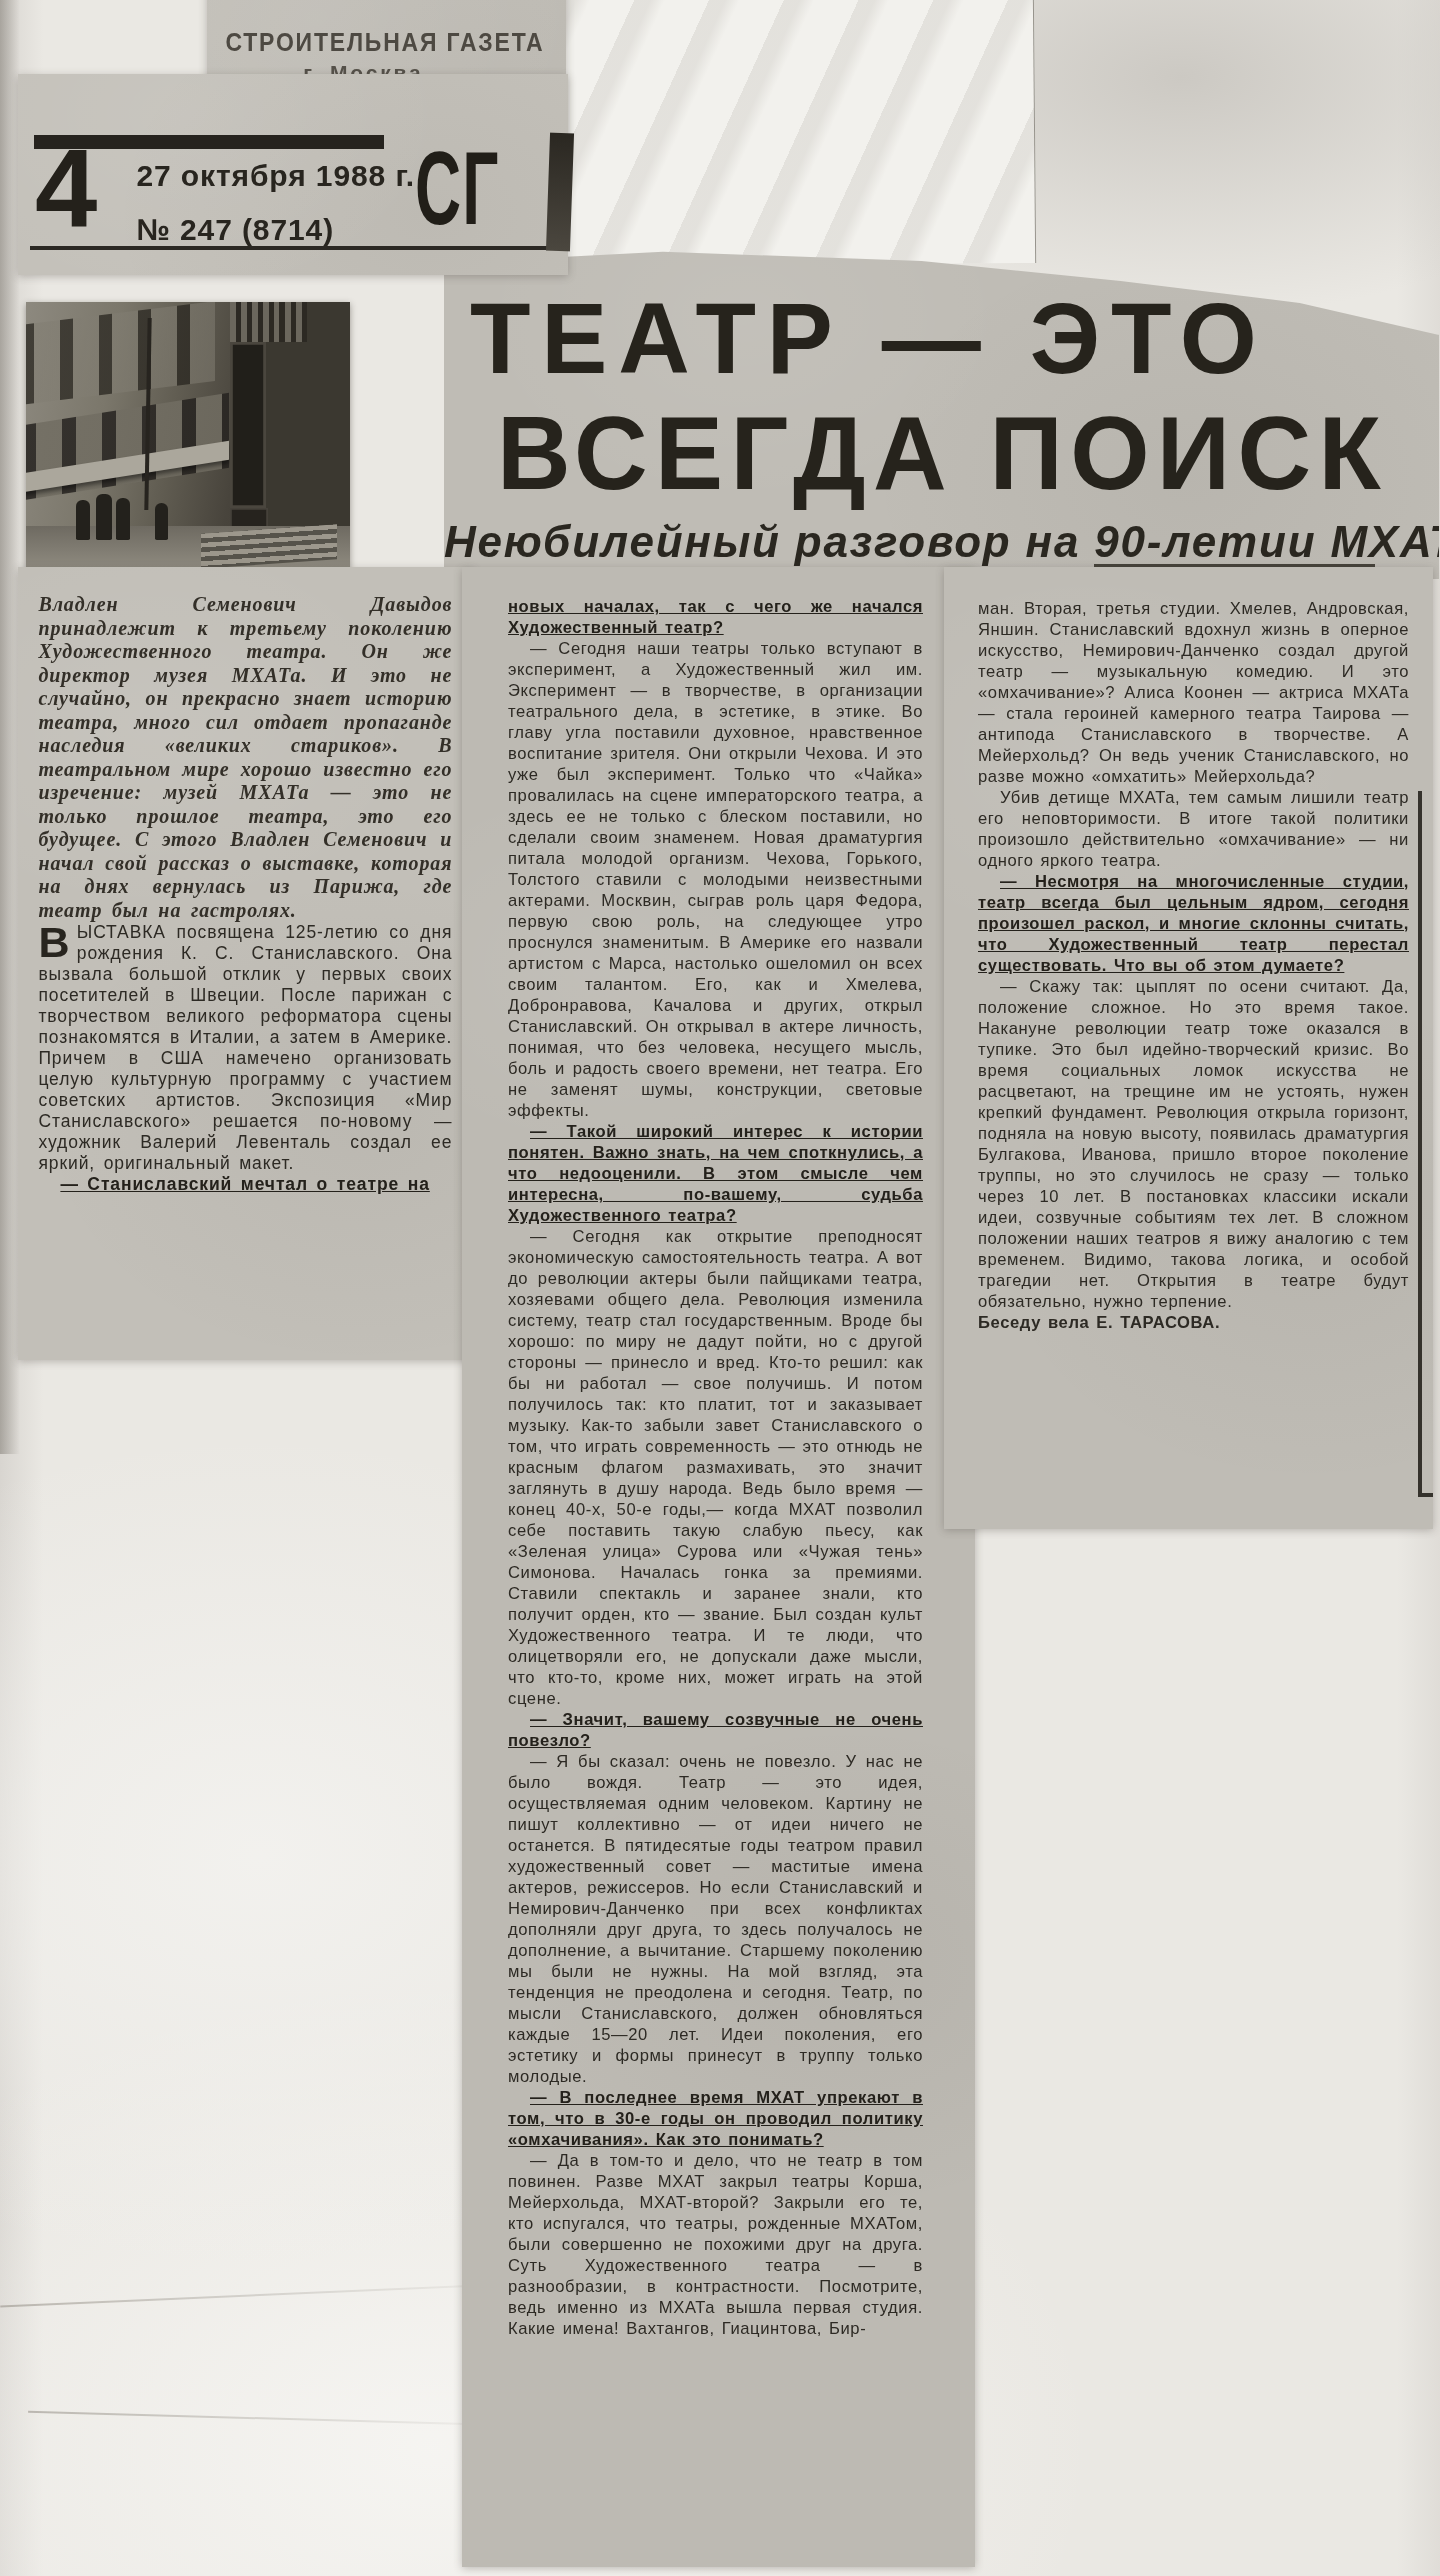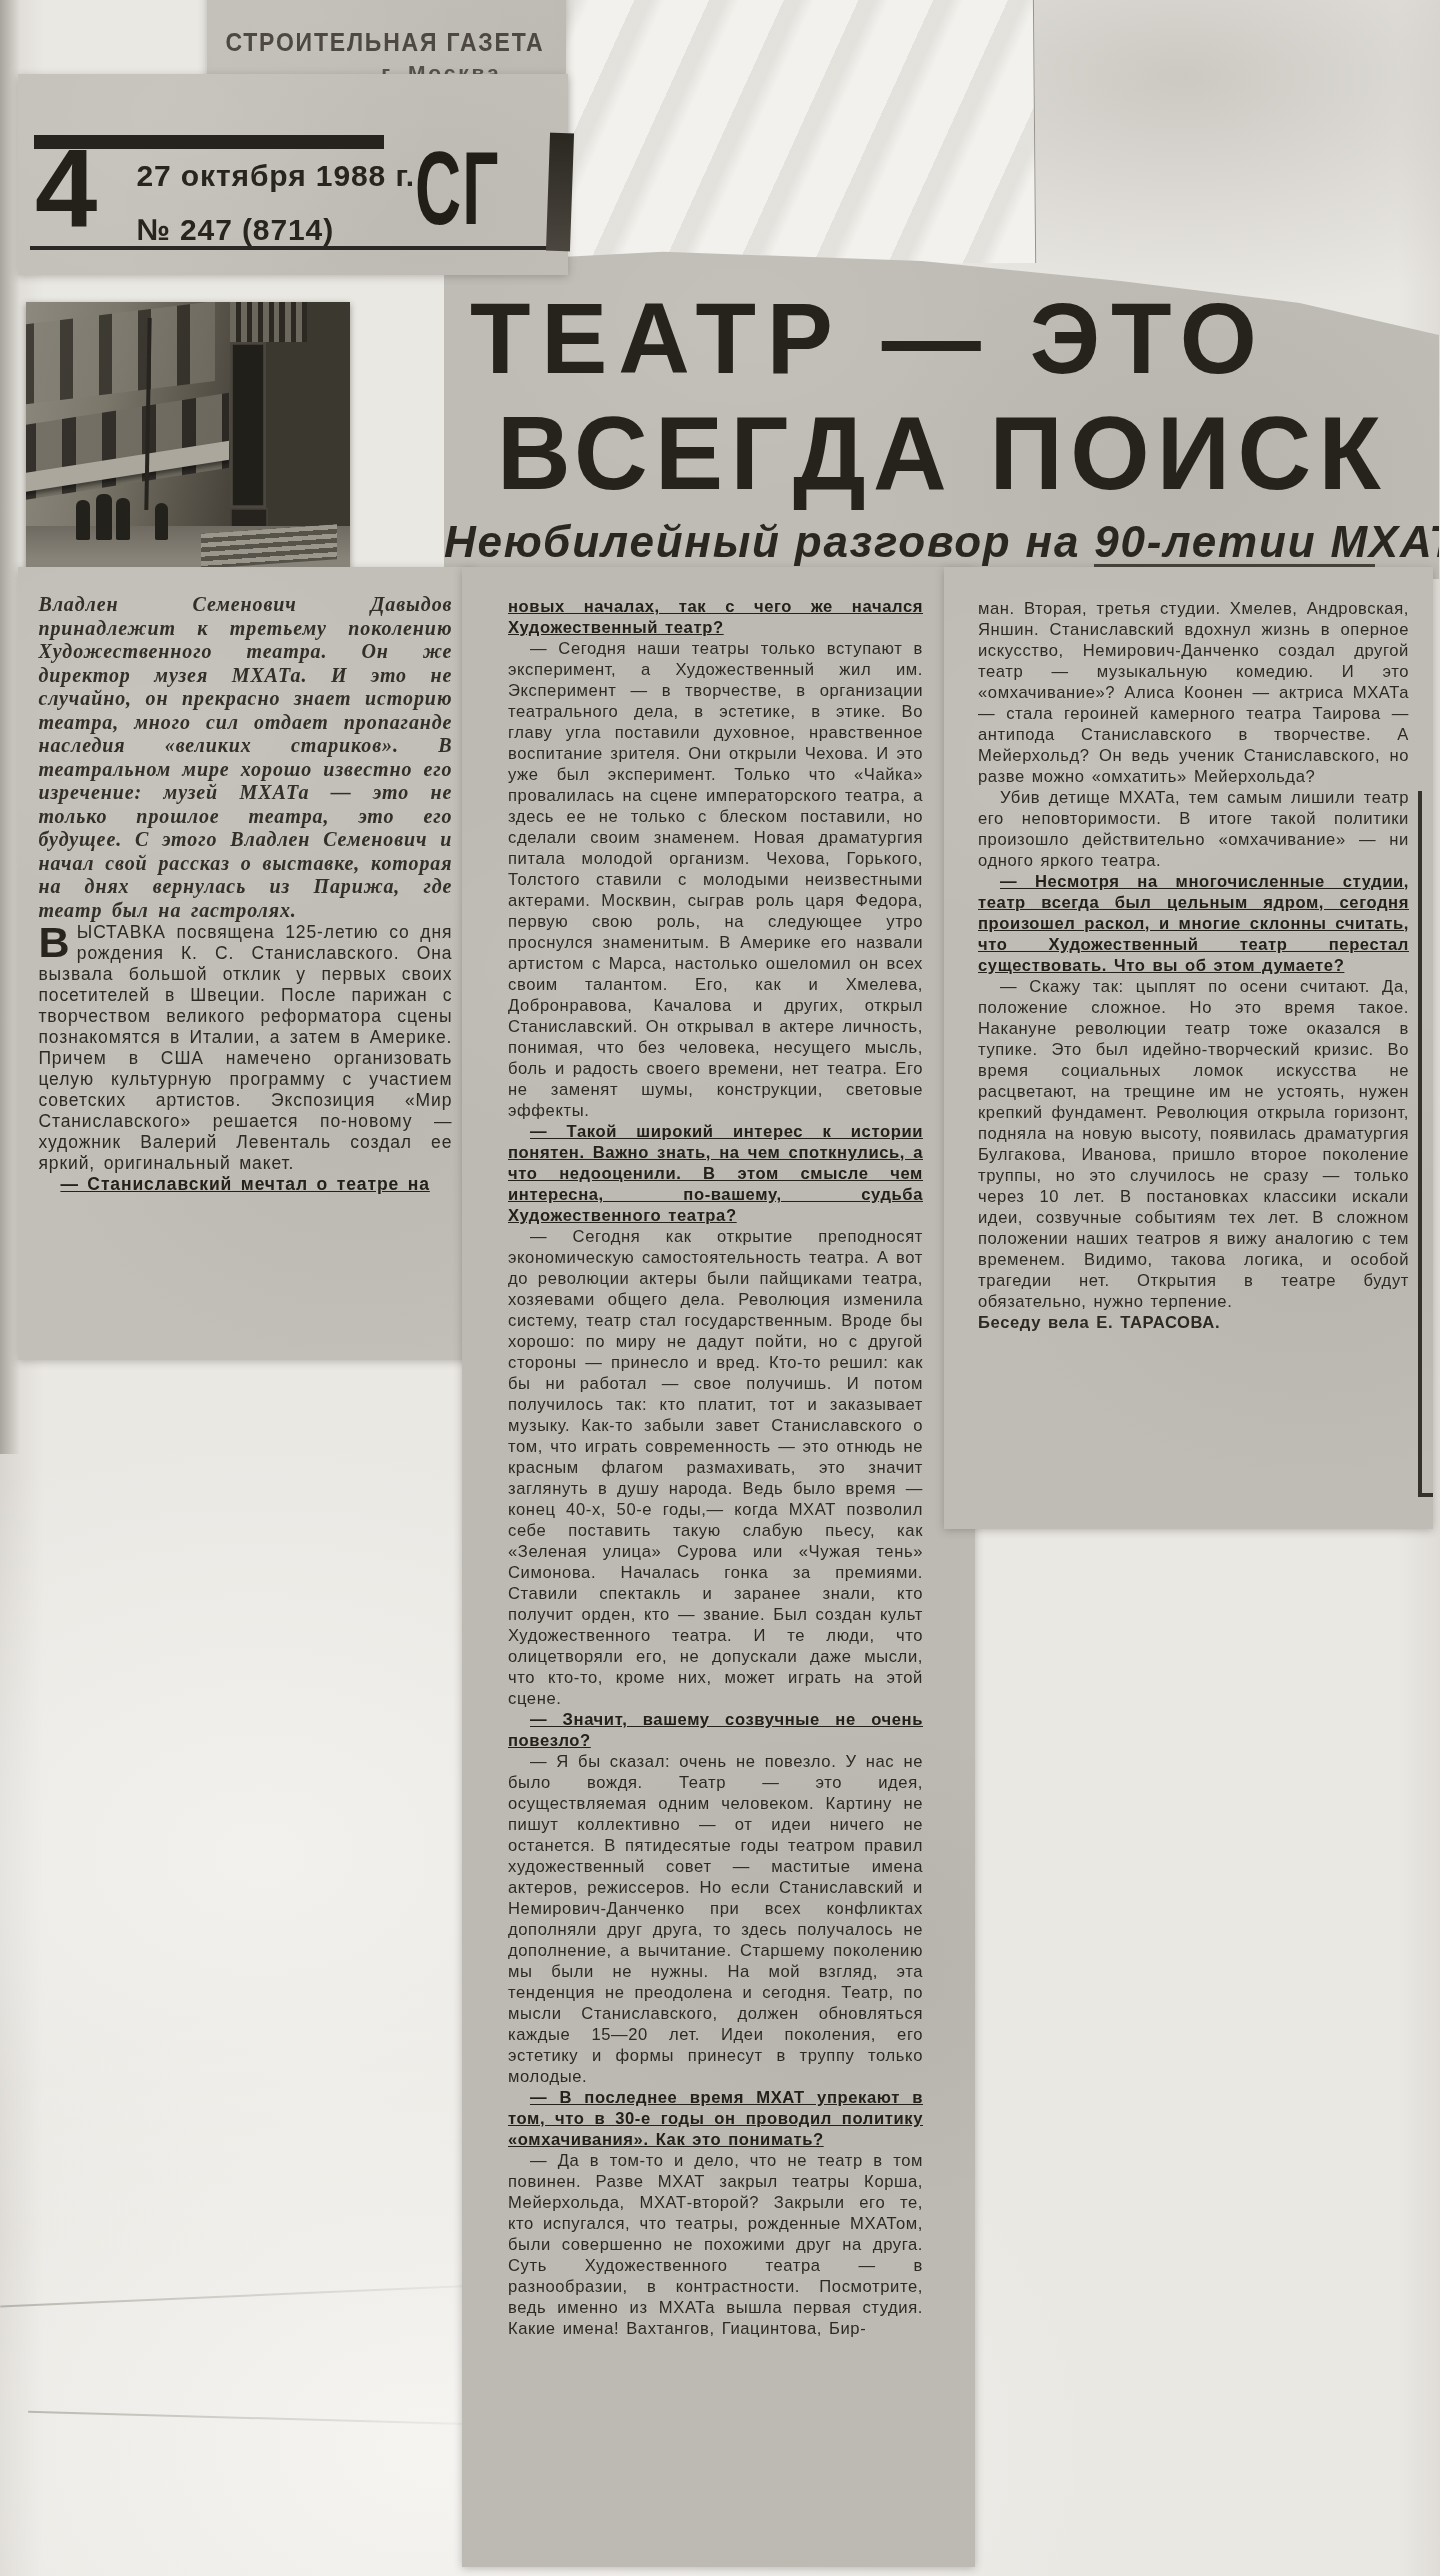--- a/index.html
+++ b/index.html
@@ -48,21 +48,21 @@
   .subtitle { position:absolute; left:0; top:267px; width:920px; text-align:left;
     font-size:44px; font-weight:700; font-style:italic; letter-spacing:1.8px; color:#2a2720;
     white-space:nowrap; }
   .subtitle-rule { position:absolute; left:650px; top:314px; width:281px; height:2.8px; background:#45423a; }
 
   
   .stamp-piece { left:207px; top:-14px; width:359px; height:154px; background-color:#c2bfb8; }
   .stamp-l1 { position:absolute; left:18.4px; top:43px; width:276px; text-align:center;
     font-size:23px; font-weight:700; letter-spacing:1.8px; color:#4d4942;
     transform:scaleY(1.12); filter:blur(0.4px); white-space:nowrap; }
-  .stamp-l2 { position:absolute; left:18.4px; top:75px; width:276px; text-align:right;
+  .stamp-l2 { position:absolute; left:18.4px; top:75px; width:276px; text-align:center;
     font-size:21px; font-weight:700; letter-spacing:2.8px; color:#55514a;
     filter:blur(0.6px); }
 
   
   .masthead-piece { left:18.4px; top:74px; width:550px; height:201px; background-color:#c4c1ba; }
   .mast-bar { position:absolute; left:15.6px; top:61px; width:350px; height:14px; background:#26231e; }
   .page-num { position:absolute; left:16.6px; top:59px; font-size:112px; font-weight:700;
     line-height:1; color:#24211b; }
   .mast-date-block { position:absolute; left:118px; top:85px; }
   .mast-date, .mast-issue { font-size:30px; font-weight:700; letter-spacing:0.9px; color:#28251f; }

